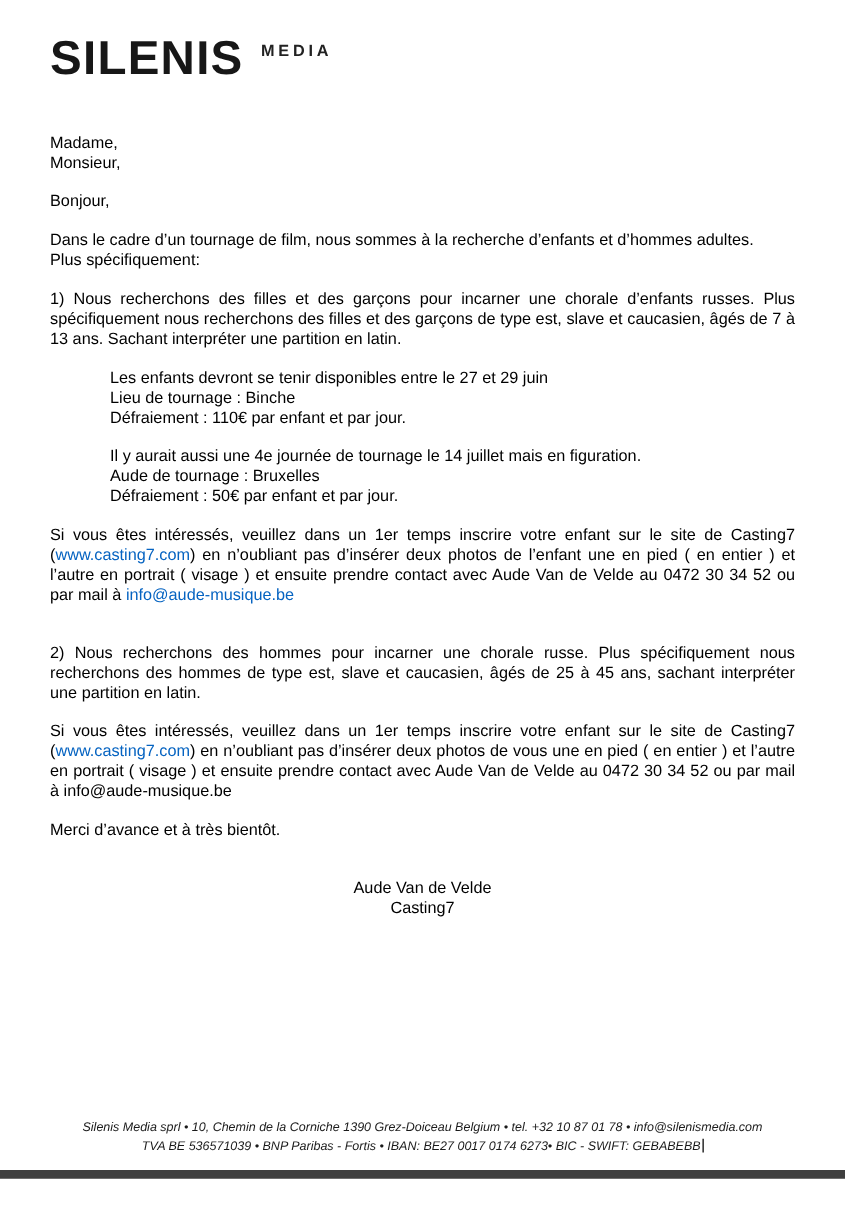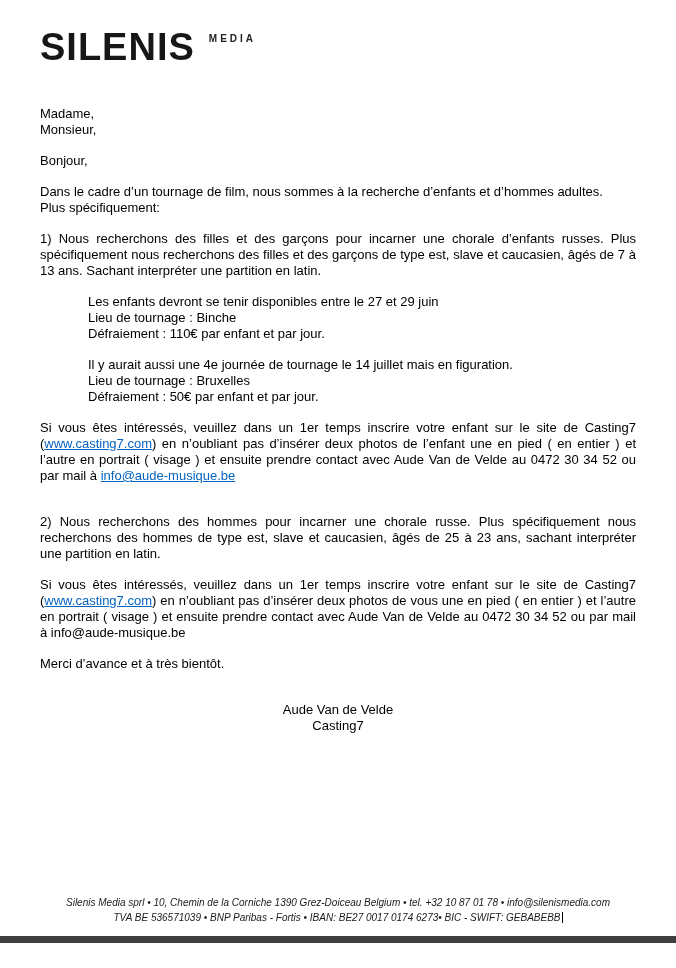--- a/index.html
+++ b/index.html
@@ -23,21 +23,21 @@
     align-items: flex-start;
   }
   .brand {
     font-size: 38px;
     font-weight: bold;
     letter-spacing: 1px;
     color: #171717;
     line-height: 1;
   }
   .brand-sub {
-    font-size: 10px;
+    font-size: 13px;
     font-weight: 600;
     letter-spacing: 3px;
     color: #222222;
     margin-left: 14px;
     margin-top: 5px;
   }
   .letter {
     position: absolute;
     left: 40px;
     top: 106px;
@@ -45,21 +45,20 @@
     font-size: 13px;
     line-height: 16px;
   }
   .letter p { margin-bottom: 15px; }
   .letter p.justify { text-align: justify; }
   .letter p.indent { padding-left: 48px; }
   .letter p.gap-large { margin-bottom: 30px; }
   .letter p.signature { text-align: center; margin-top: 30px; }
   .letter a {
     color: #0563C1;
-    text-decoration: underline;
     cursor: pointer;
   }
   .footer {
     position: absolute;
     left: 0;
     right: 0;
     bottom: 20px;
     text-align: center;
     font-size: 10px;
     line-height: 15px;
@@ -92,23 +91,23 @@
     <span class="brand">SILENIS</span>
     <span class="brand-sub">MEDIA</span>
   </div>
 
   <div class="letter">
       <p class="plain"><span>Madame,</span><br><span>Monsieur,</span></p>
       <p class="plain"><span>Bonjour,</span></p>
       <p class="plain"><span>Dans le cadre d’un tournage de film, nous sommes à la recherche d’enfants et d’hommes adultes.</span><br><span>Plus spécifiquement:</span></p>
       <p class="justify"><span>1) Nous recherchons des filles et des garçons pour incarner une chorale d’enfants russes. Plus spécifiquement nous recherchons des filles et des garçons de type est, slave et caucasien, âgés de 7 à 13 ans. Sachant interpréter une partition en latin.</span></p>
       <p class="indent"><span>Les enfants devront se tenir disponibles entre le 27 et 29 juin</span><br><span>Lieu de tournage : Binche</span><br><span>Défraiement : 110€ par enfant et par jour.</span></p>
-      <p class="indent"><span>Il y aurait aussi une 4e journée de tournage le 14 juillet mais en figuration.</span><br><span>Lieu de tournage : Bruxelles</span><br><span>Défraiement : 50€ par enfant et par jour.</span></p>
+      <p class="indent"><span>Il y aurait aussi une 4e journée de tournage le 14 juillet mais en figuration.</span><br><span>Aude de tournage : Bruxelles</span><br><span>Défraiement : 50€ par enfant et par jour.</span></p>
       <p class="justify gap-large"><span>Si vous êtes intéressés, veuillez dans un 1er temps inscrire votre enfant sur le site de Casting7 (</span><a>www.casting7.com</a><span>) en n’oubliant pas d’insérer deux photos de l’enfant une en pied ( en entier ) et l’autre en portrait ( visage ) et ensuite prendre contact avec Aude Van de Velde au 0472 30 34 52 ou par mail à </span><a>info@aude-musique.be</a></p>
-      <p class="justify"><span>2) Nous recherchons des hommes pour incarner une chorale russe. Plus spécifiquement nous recherchons des hommes de type est, slave et caucasien, âgés de 25 à 23 ans, sachant interpréter une partition en latin.</span></p>
+      <p class="justify"><span>2) Nous recherchons des hommes pour incarner une chorale russe. Plus spécifiquement nous recherchons des hommes de type est, slave et caucasien, âgés de 25 à 45 ans, sachant interpréter une partition en latin.</span></p>
       <p class="justify"><span>Si vous êtes intéressés, veuillez dans un 1er temps inscrire votre enfant sur le site de Casting7 (</span><a>www.casting7.com</a><span>) en n’oubliant pas d’insérer deux photos de vous une en pied ( en entier ) et l’autre en portrait ( visage ) et ensuite prendre contact avec Aude Van de Velde au 0472 30 34 52 ou par mail à info@aude-musique.be</span></p>
       <p class="plain"><span>Merci d’avance et à très bientôt.</span></p>
       <p class="signature"><span>Aude Van de Velde</span><br><span>Casting7</span></p>
     </div>
 
   <div class="footer">
     <div>Silenis Media sprl • 10, Chemin de la Corniche 1390 Grez-Doiceau Belgium • tel. +32 10 87 01 78  • info@silenismedia.com</div>
     <div><span>TVA BE 536571039 • BNP Paribas - Fortis • IBAN: BE27 0017 0174 6273• BIC - SWIFT: GEBABEBB</span><span class="cursor"></span></div>
   </div>
 

